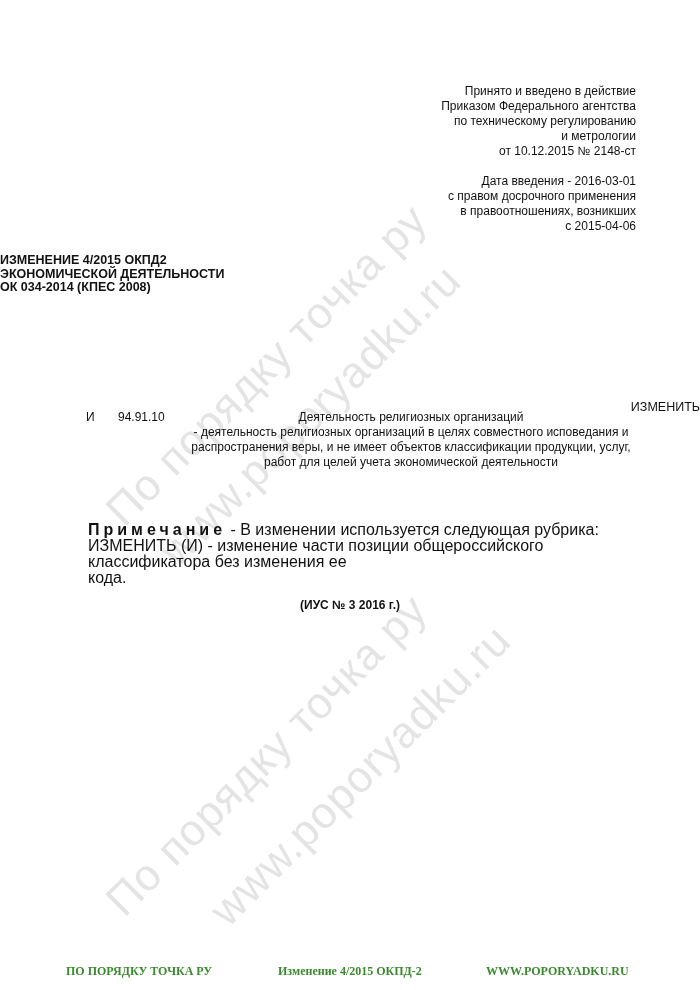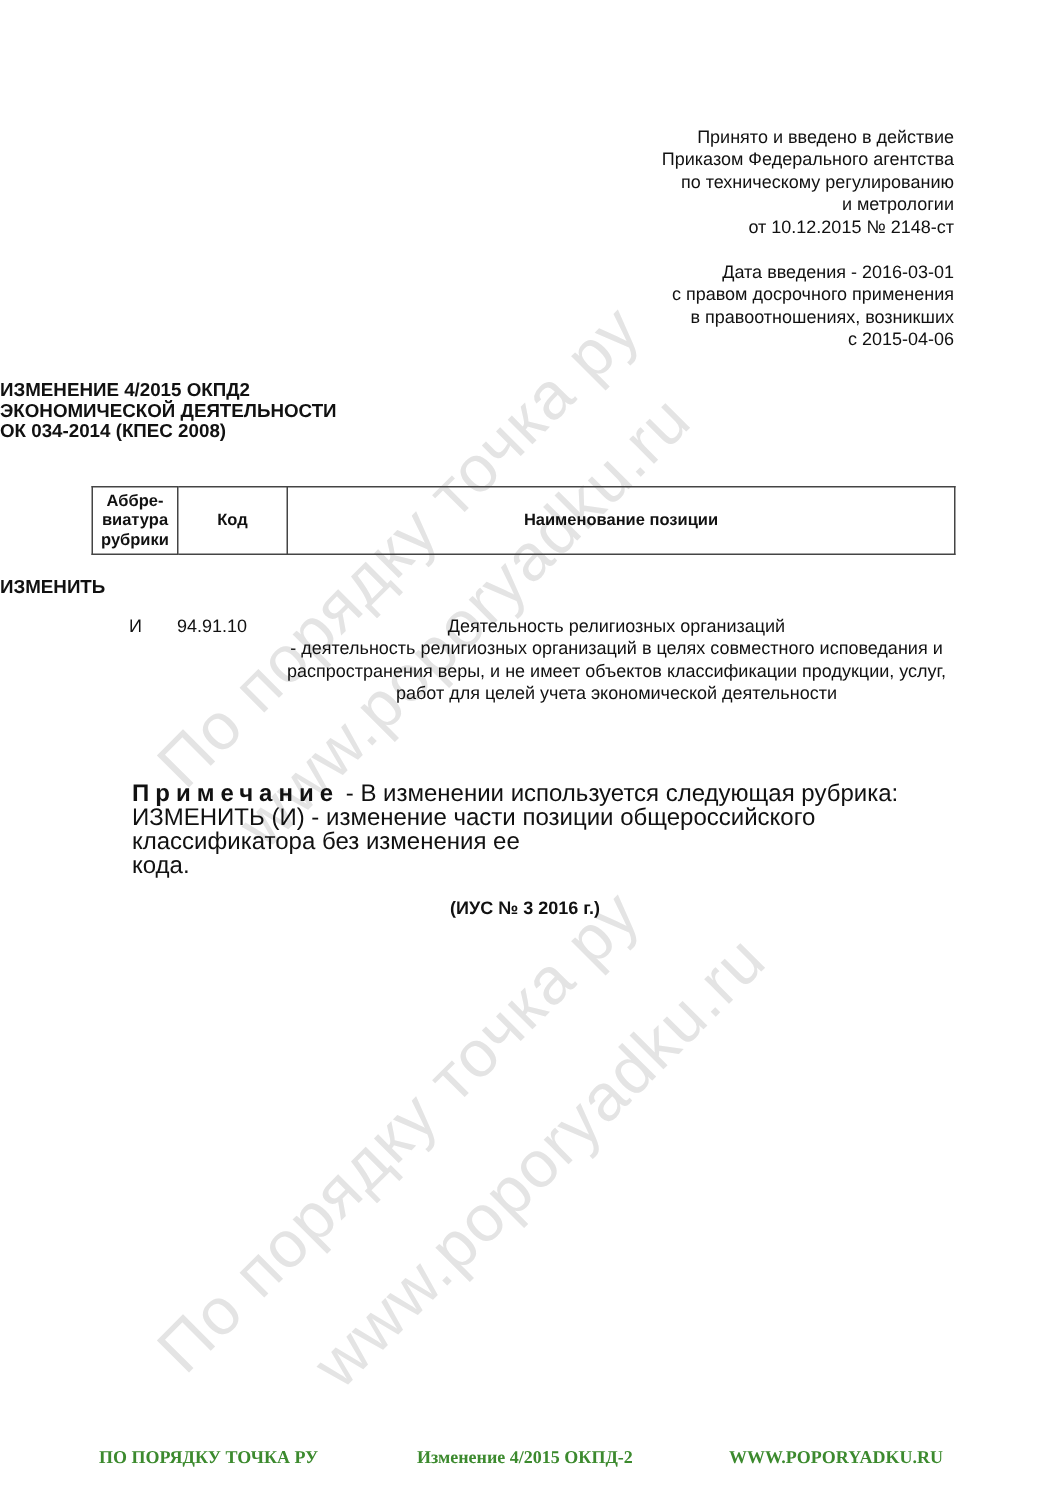--- a/index.html
+++ b/index.html
@@ -9,21 +9,21 @@
         white-space:nowrap; transform-origin:0 0; transform:rotate(-45deg); font-size:44px; z-index:0;
         pointer-events:none; letter-spacing:1px; }
   .content { position:absolute; left:0; top:0; width:700px; height:969px; z-index:1; }
   .approval { position:absolute; right:64px; top:84px; text-align:right; font-size:12px; line-height:15px; }
   .approval .gap { height:15px; }
   .title { position:absolute; left:0; width:700px; top:254px; text-align:left; font-weight:bold;
            font-size:12.5px; line-height:13.5px; }
   table.hdr { position:absolute; left:61px; top:324px; width:576px; border-collapse:collapse;
               font-size:11px; font-weight:bold; }
   table.hdr td { border:1px solid #444; text-align:center; vertical-align:middle; height:44px; padding:0 2px; line-height:13px; }
-  .section { position:absolute; left:0; width:700px; top:384px; text-align:left; font-weight:bold; font-size:12.5px; }
+  .section { position:absolute; left:0; width:700px; top:400px; text-align:right; font-weight:normal; font-size:12.5px; }
   .entry { position:absolute; top:410px; font-size:12px; line-height:15px; }
   .e-abbr { left:86px; }
   .e-code { left:118px; }
   .e-desc { left:191px; width:440px;text-align:center; }
   .note { position:absolute; left:88px; top:522px; width:540px; font-size:16px; line-height:16px; }
   .note .spaced { font-weight:bold; letter-spacing:4px; }
   .ius { position:absolute; left:0; width:700px; top:598px; text-align:center; font-size:12px;font-weight:bold; }
   .footer { position:absolute; top:964px; font-family:"Liberation Serif", serif; font-weight:bold; font-size:12px; color:#3c8a2e; }
 </style>
 </head>
@@ -48,33 +48,20 @@
     <div>в правоотношениях, возникших</div>
     <div>с 2015-04-06</div>
   </div>
 
   <div class="title">
     <div>ИЗМЕНЕНИЕ 4/2015 ОКПД2</div>
     <div>ЭКОНОМИЧЕСКОЙ ДЕЯТЕЛЬНОСТИ</div>
     <div>ОК 034-2014 (КПЕС 2008)</div>
   </div>
 
-  <table class="hdr">
-    <tbody>
-        <tr>
-      <td style="width:52px;">
-        <div>Аббре-</div>
-        <div>виатура</div>
-        <div>рубрики</div>
-      </td>
-      <td style="width:68px;">Код</td>
-      <td>Наименование позиции</td>
-    </tr>
-  </tbody>
-    </table>
 
   <div class="section">ИЗМЕНИТЬ</div>
 
   <div class="entry e-abbr">И</div>
   <div class="entry e-code">94.91.10</div>
   <div class="entry e-desc">
     <div>Деятельность религиозных организаций</div>
     <div>- деятельность религиозных организаций в целях совместного исповедания и</div>
     <div>распространения веры, и не имеет объектов классификации продукции, услуг,</div>
     <div>работ для целей учета экономической деятельности</div>

